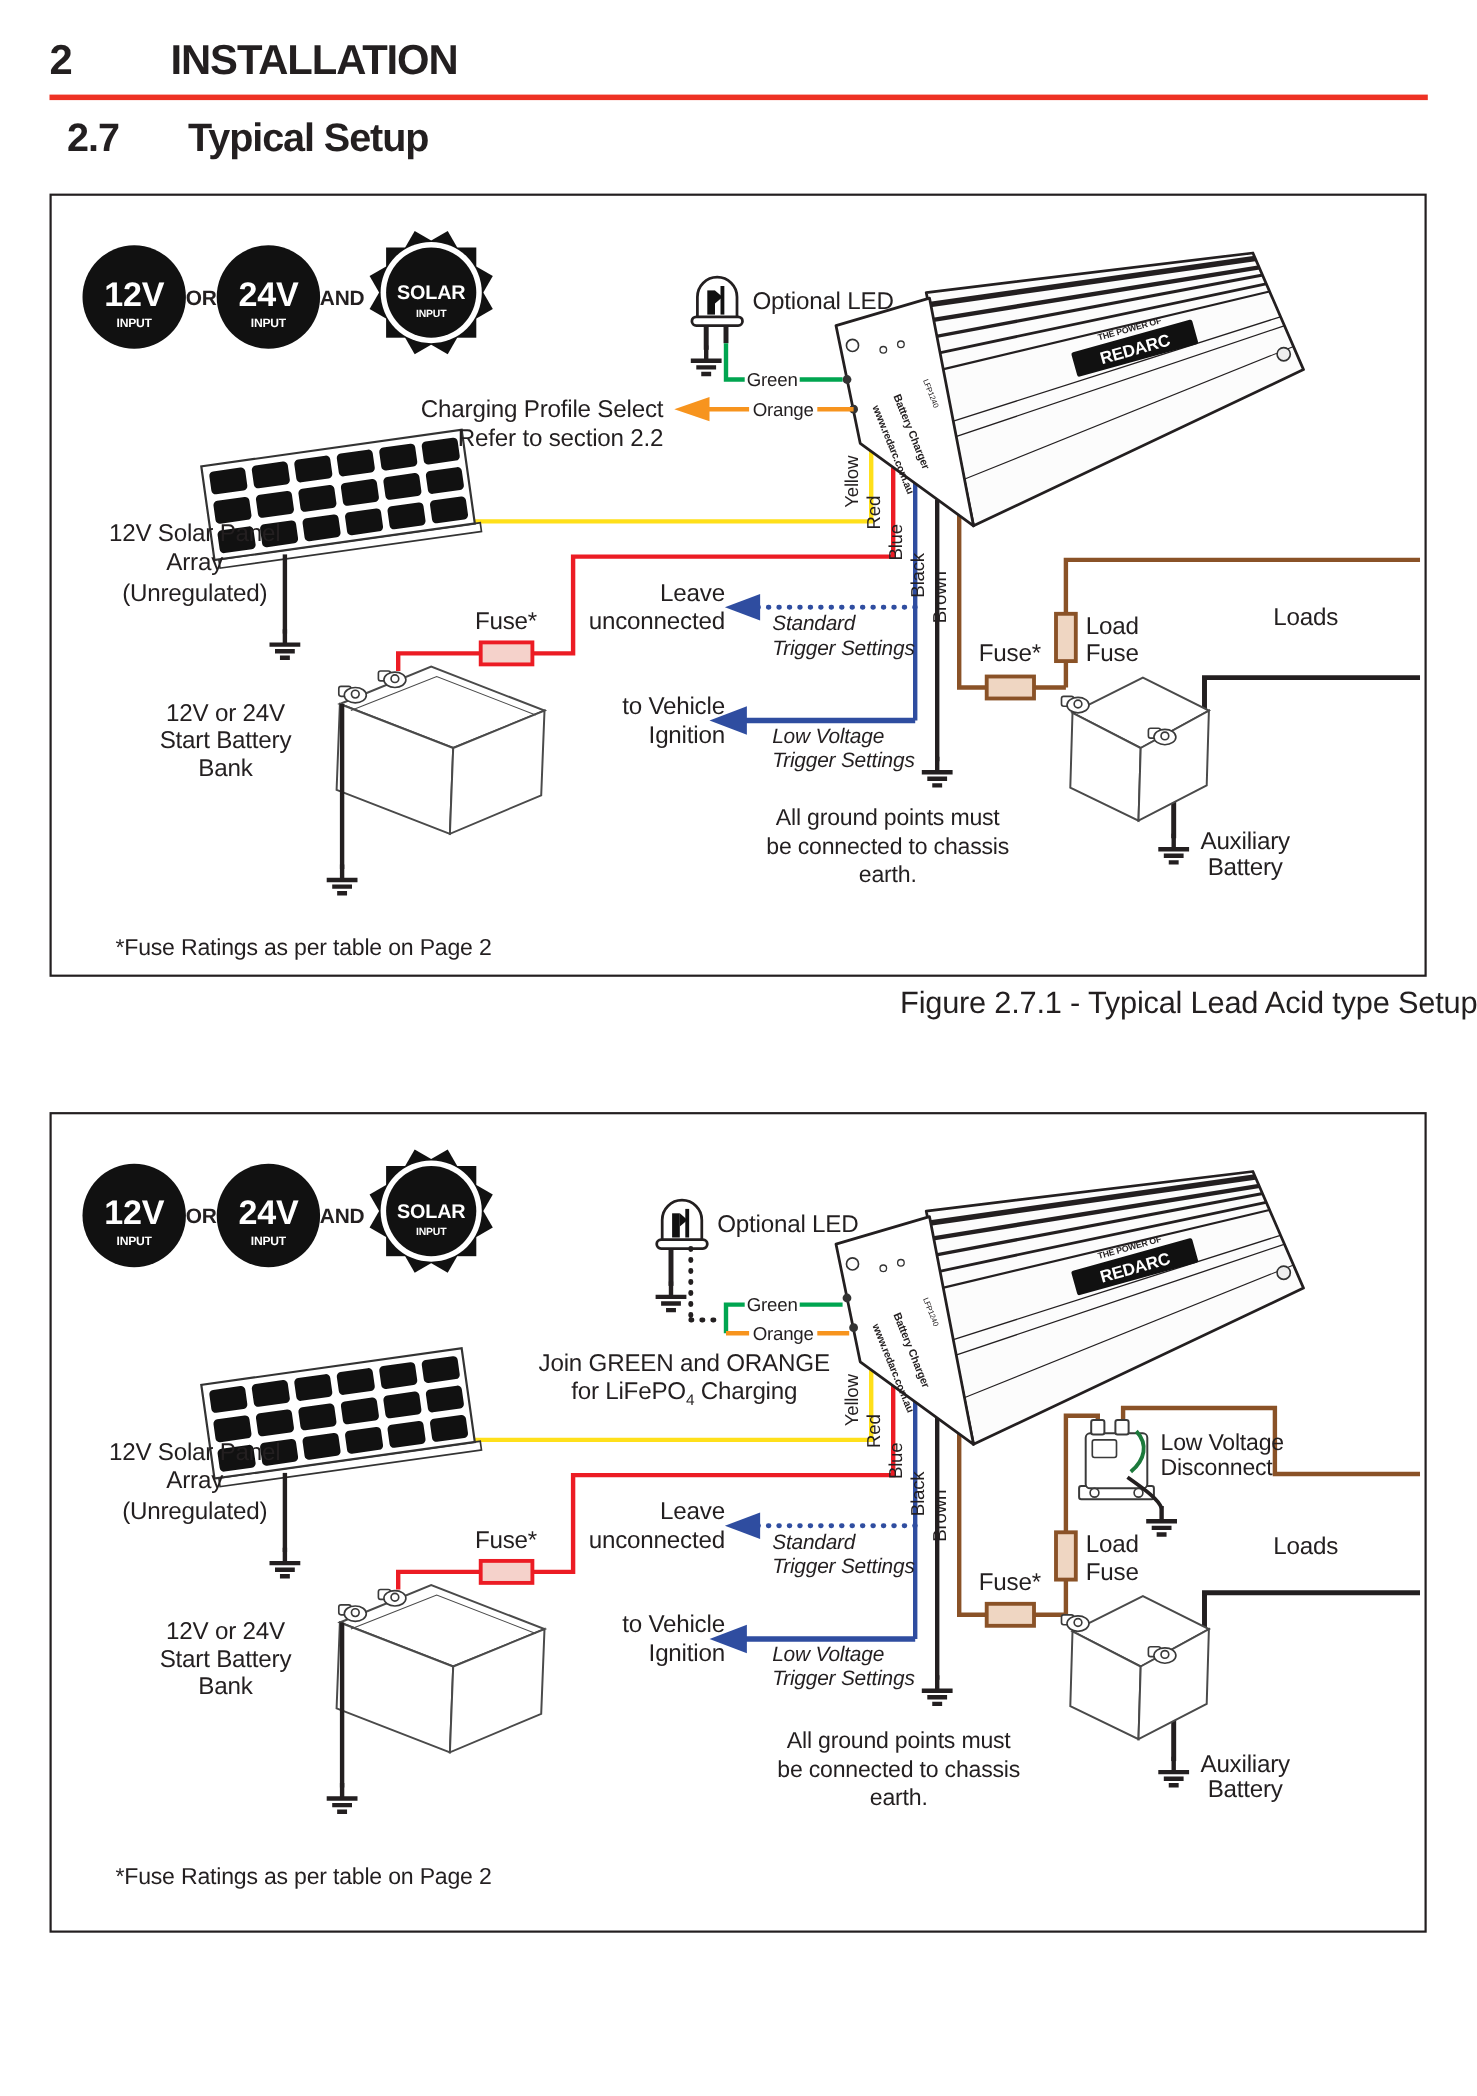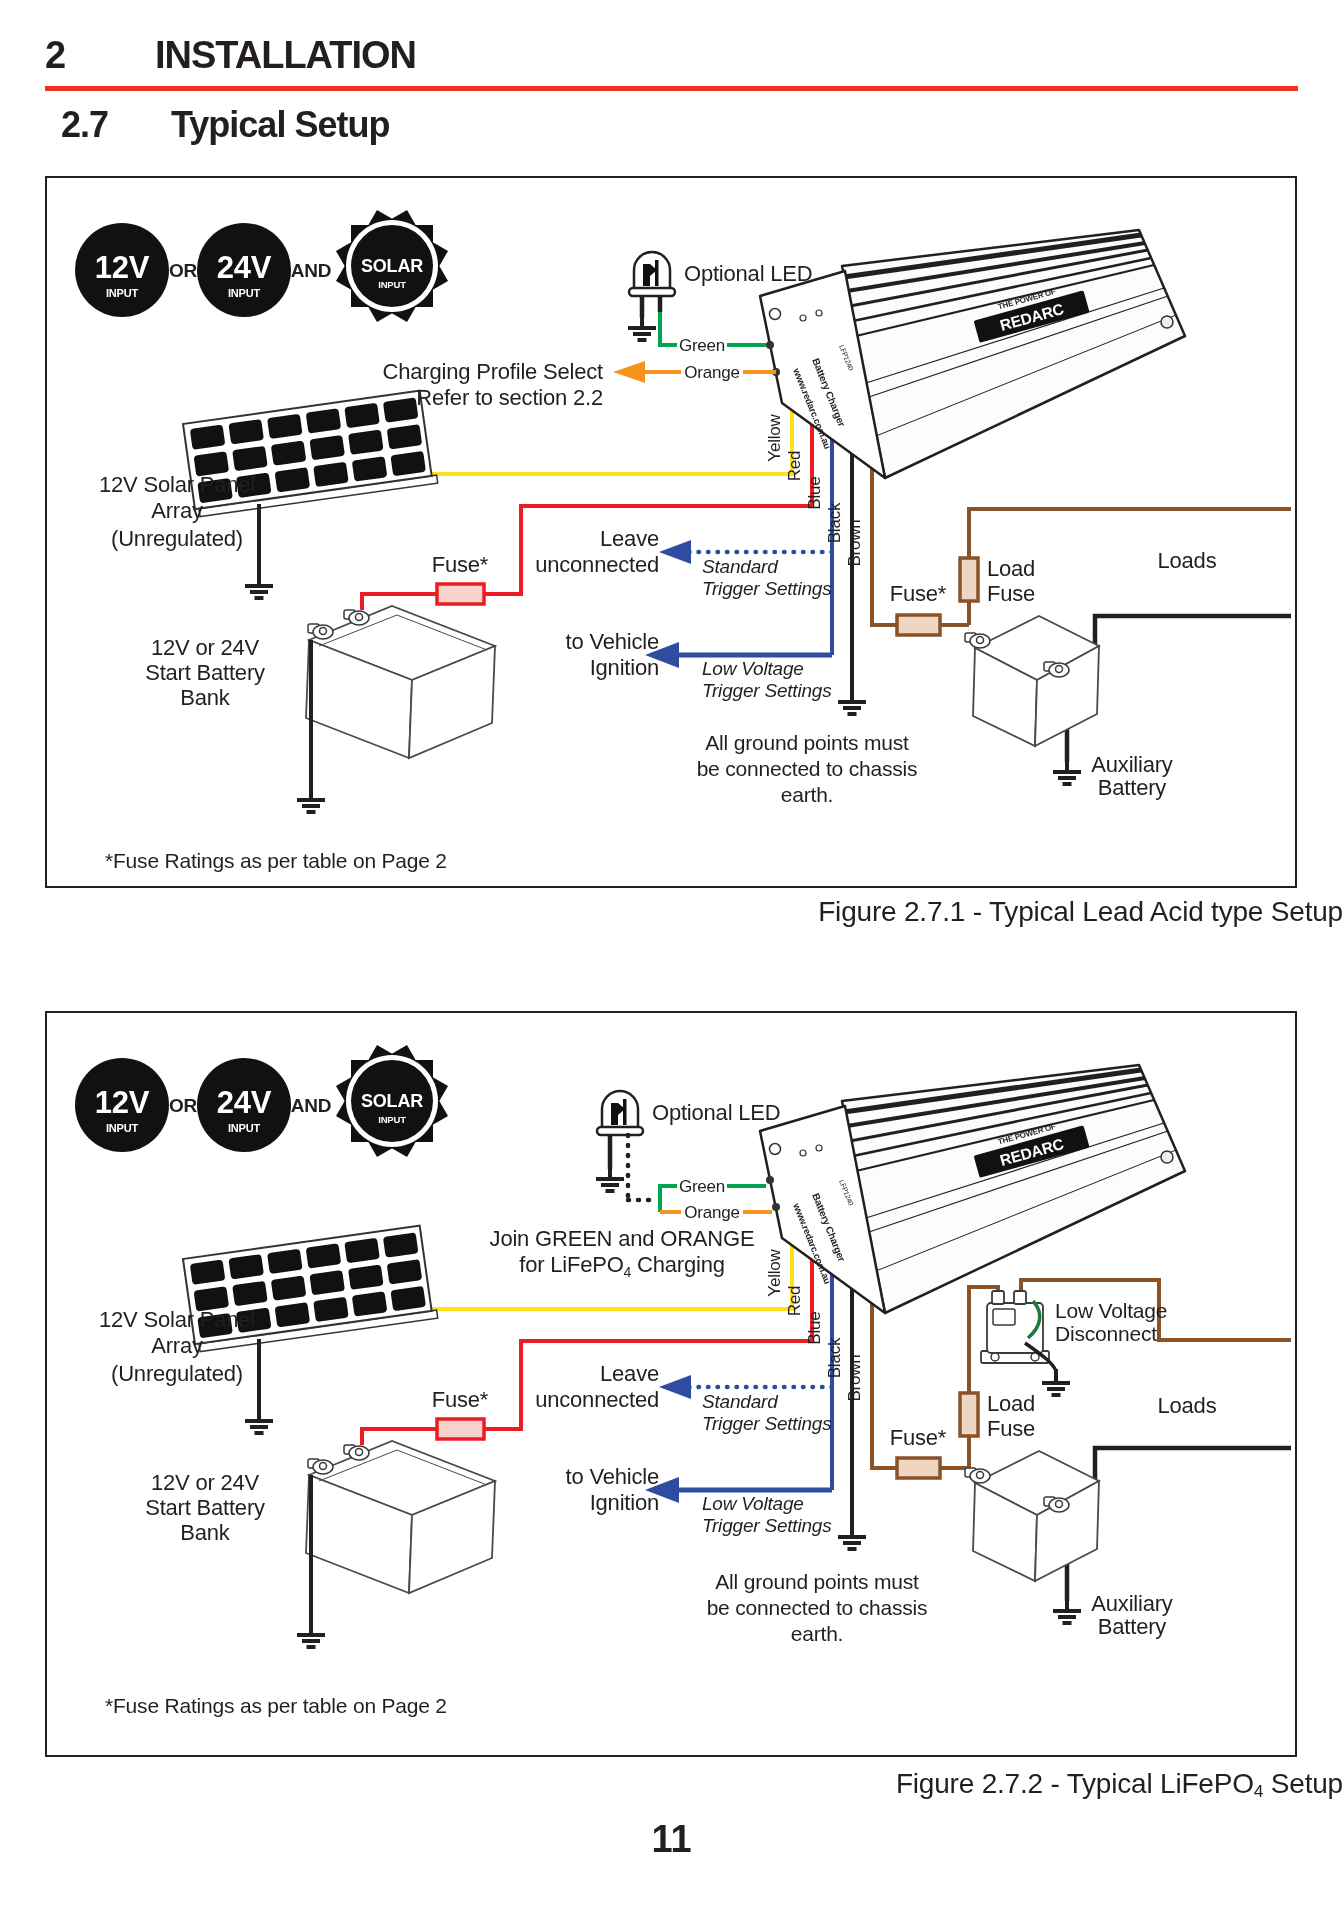--- a/index.html
+++ b/index.html
@@ -360,19 +360,15 @@
     <text x="1140" y="400" class="t2" text-anchor="middle">Loads</text>
     <text x="770" y="576" class="t" text-anchor="middle">All ground points must</text>
     <text x="770" y="602" class="t" text-anchor="middle">be connected to chassis</text>
     <text x="770" y="628" class="t" text-anchor="middle">earth.</text>
     <text x="1085" y="598" class="t2" text-anchor="middle">Auxiliary</text>
     <text x="1085" y="621" class="t2" text-anchor="middle">Battery</text>
     <text x="58" y="700" class="t">*Fuse Ratings as per table on Page 2</text>
   </svg>
   </div>
 
-  <div class="abs caption cap2">
-    <span>Figure 2.7.2 - Typical LiFePO</span><span class="sub">4</span><span> Setup</span>
-  </div>
-
-  <div class="abs pagenum">11</div>
+
 
 </div>
 
 </body></html>

